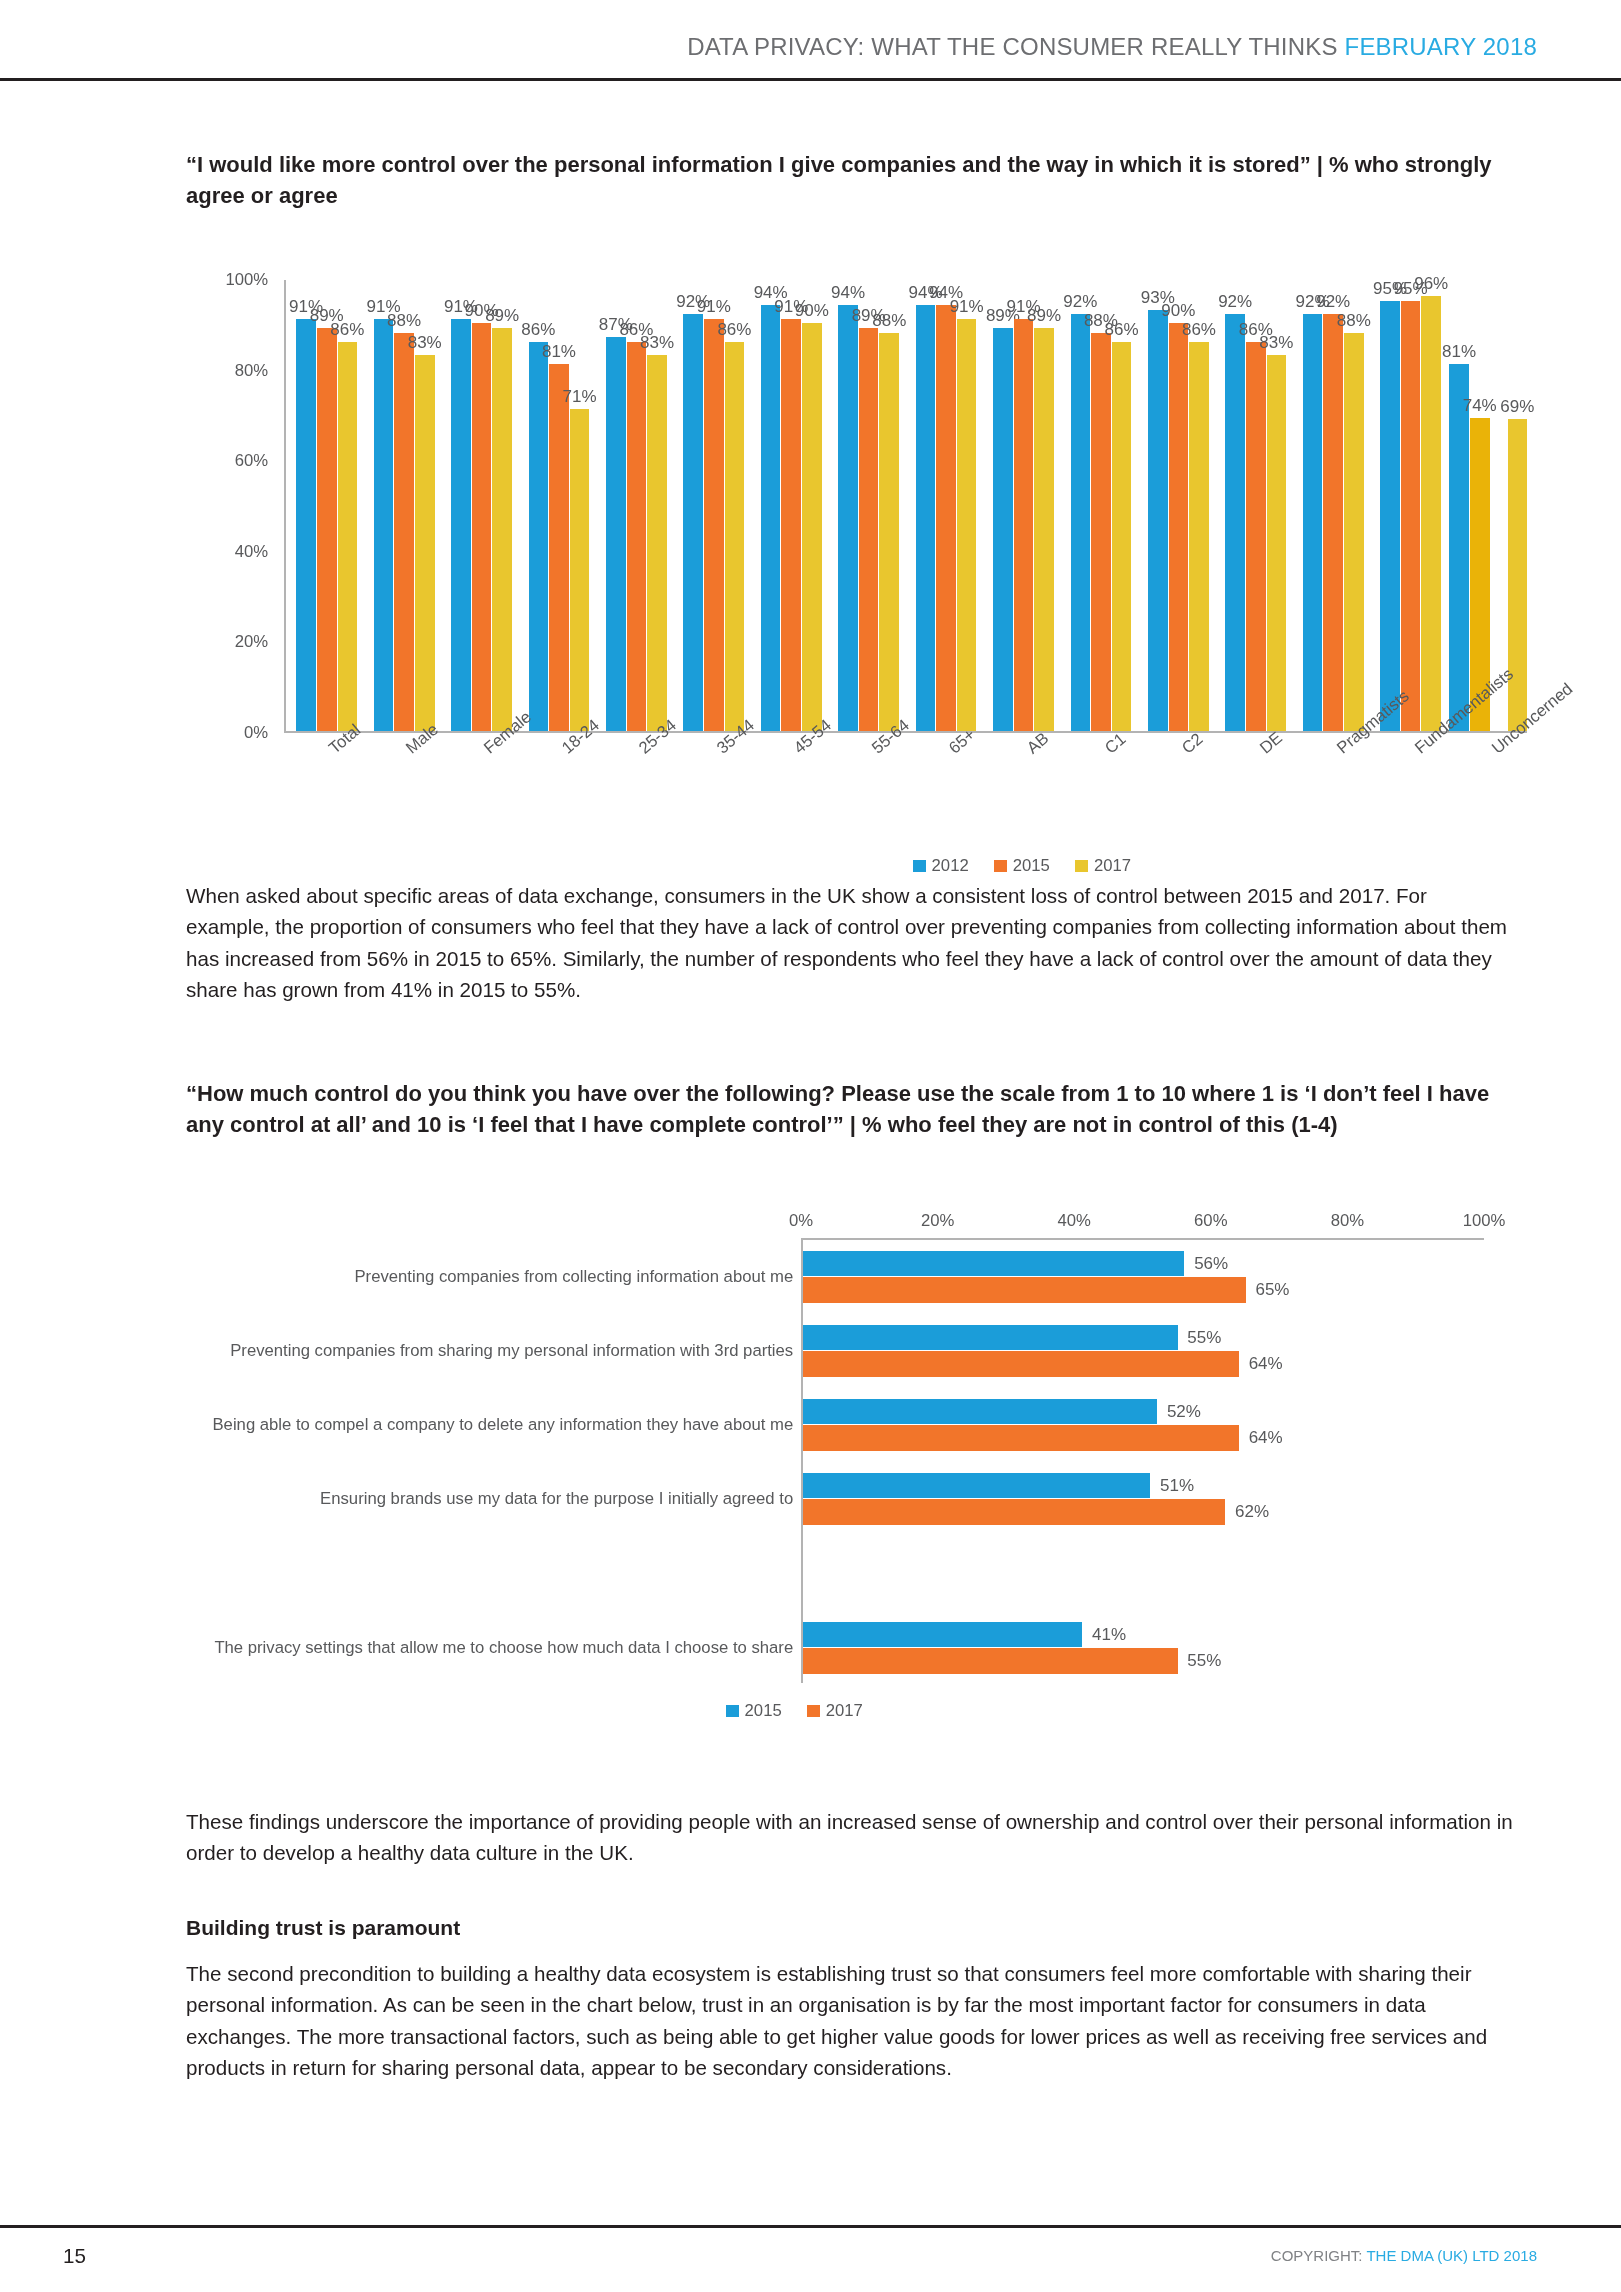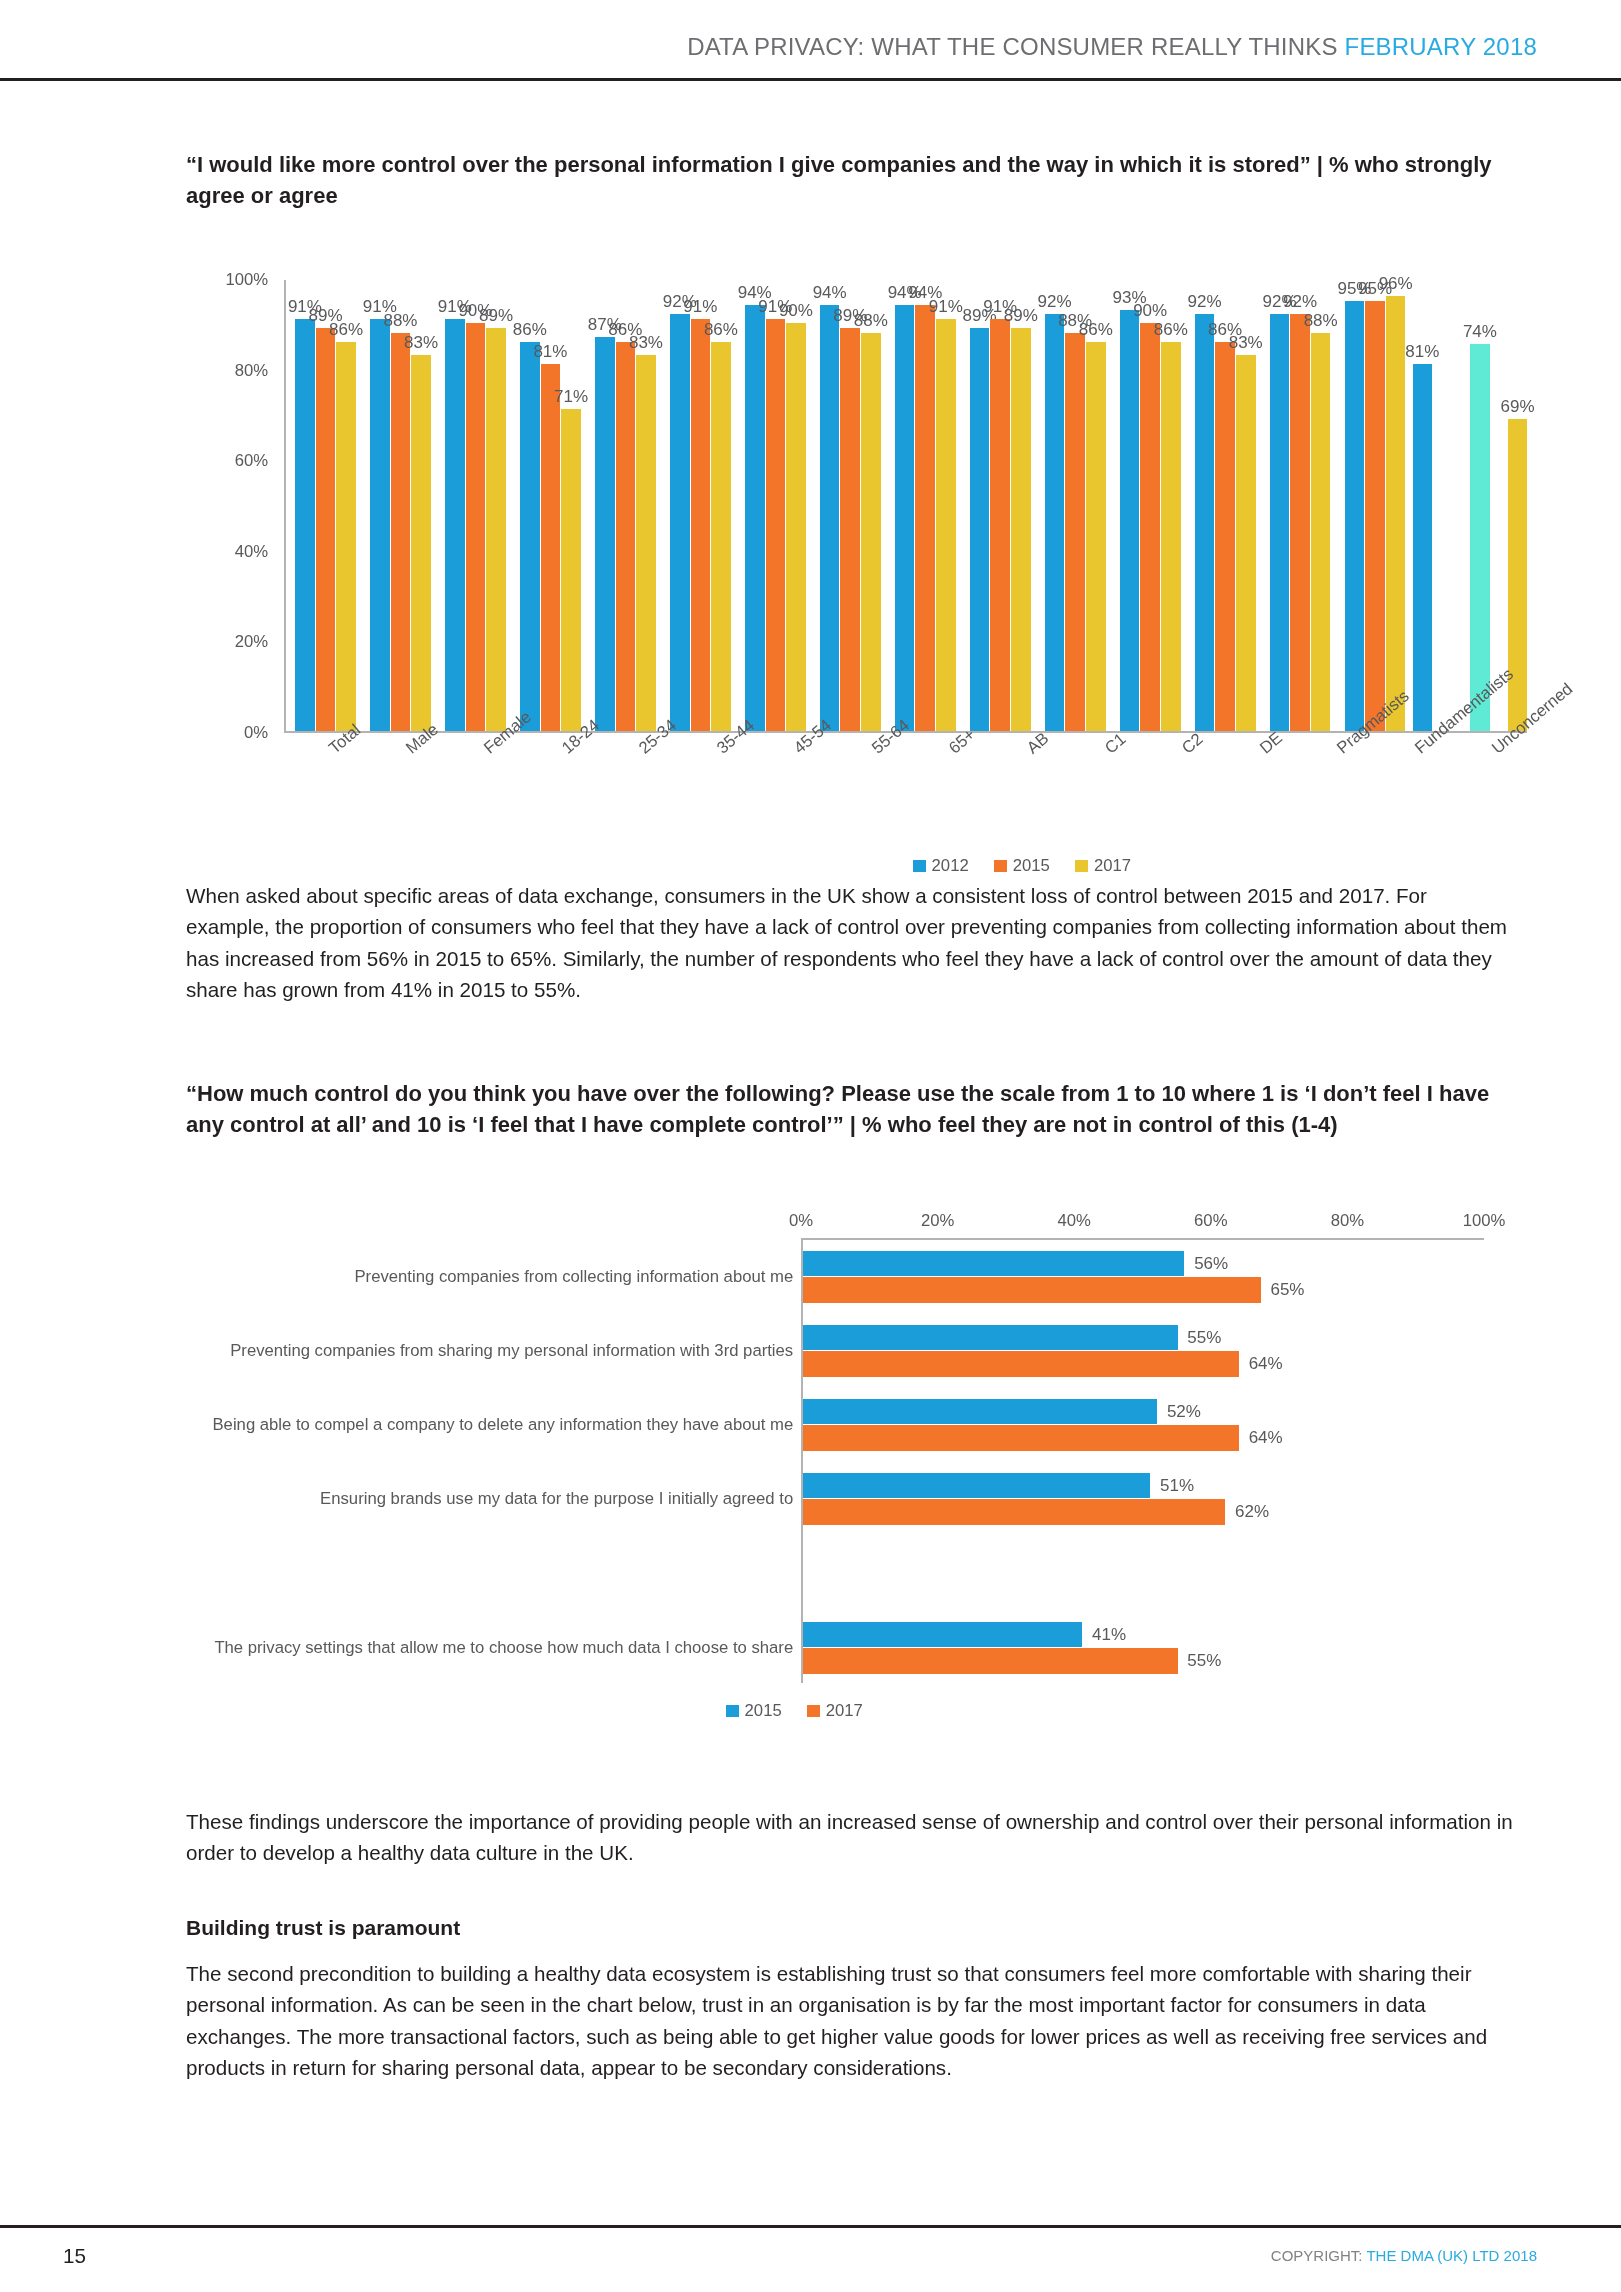--- a/index.html
+++ b/index.html
@@ -440,21 +440,21 @@
               <span class="v">95%</span>
             </div>
             <div class="c1-bar" style="height: 435px; background: rgb(233, 198, 46);">
               <span class="v">96%</span>
             </div>
           </div>
           <div class="c1-group">
             <div class="c1-bar" style="height: 367px; background: rgb(27, 157, 217);">
               <span class="v">81%</span>
             </div>
-            <div class="c1-bar" style="height: 387px; background: #5eead4; margin-left: 37px;">
+            <div class="c1-bar" style="height: 313px; background: #eab308;">
               <span class="v">74%</span>
             </div>
             <div class="c1-bar" style="height: 312px; background: rgb(233, 198, 46); margin-left: 17px;">
               <span class="v">69%</span>
             </div>
           </div>
         </div>
     </div>
     <div class="c1-xlabels">
         <div class="c1-xl">
@@ -534,21 +534,21 @@
         <div class="c2-tick" style="left: 60%;">60%</div>
         <div class="c2-tick" style="left: 80%;">80%</div>
         <div class="c2-tick" style="left: 100%;">100%</div>
       </div>
     <div class="c2-plot">
         <div class="c2-row" style="top: 0px; height: 74px;">
           <div class="c2-cat">Preventing companies from collecting information about me</div>
           <div class="c2-bar" style="width: 56%; background: rgb(27, 157, 217); top: 10.6px;">
             <span class="v">56%</span>
           </div>
-          <div class="c2-bar" style="width: 65%; background: rgb(242, 117, 42); top: 37px; padding-left: 15px;">
+          <div class="c2-bar" style="width: 65%; background: rgb(242, 117, 42); top: 37px;">
             <span class="v">65%</span>
           </div>
         </div>
         <div class="c2-row" style="top: 74px; height: 74px;">
           <div class="c2-cat">Preventing companies from sharing my personal information with 3rd parties</div>
           <div class="c2-bar" style="width: 55%; background: rgb(27, 157, 217); top: 10.6px;">
             <span class="v">55%</span>
           </div>
           <div class="c2-bar" style="width: 64%; background: rgb(242, 117, 42); top: 37px;">
             <span class="v">64%</span>

